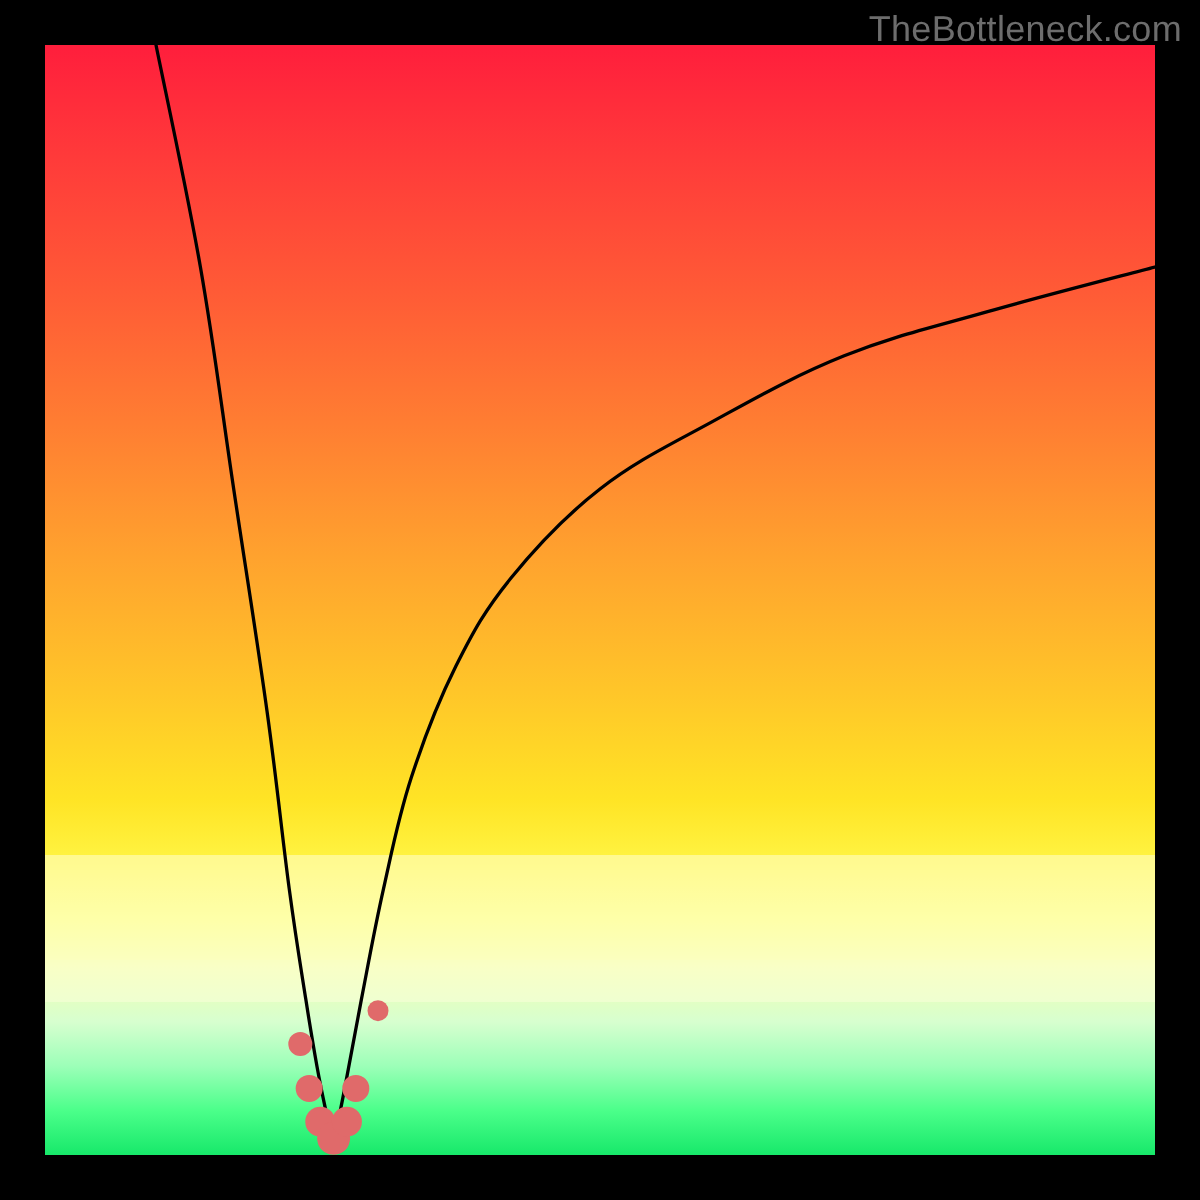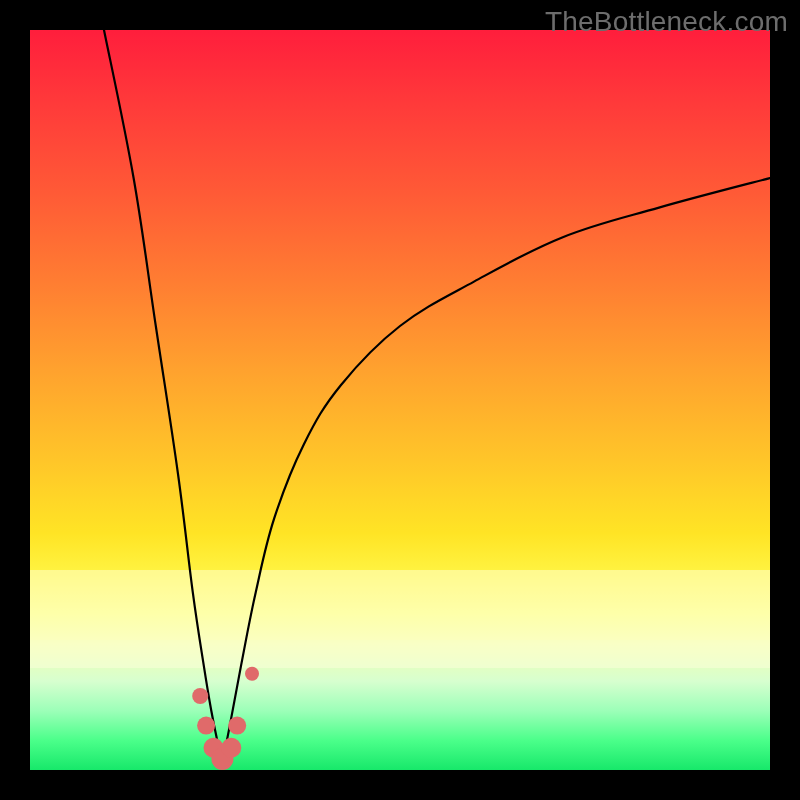--- a/index.html
+++ b/index.html
@@ -41,21 +41,21 @@
     width: 100%;
     pointer-events: none;
   }
   #band1 { top: 540px; height: 70px; background: rgba(255,255,210,0.55); }
   #band2 { top: 610px; height: 28px; background: rgba(255,255,225,0.45); }
   .watermark {
     position: absolute;
     top: 6px;
     right: 12px;
     color: #6d6d6d;
-    font-size: 28px;
+    font-size: 24px;
     font-weight: 500;
     letter-spacing: 0.2px;
     user-select: none;
   }
   svg.curves {
     position: absolute;
     left: 0;
     top: 0;
     width: 740px;
     height: 740px;

